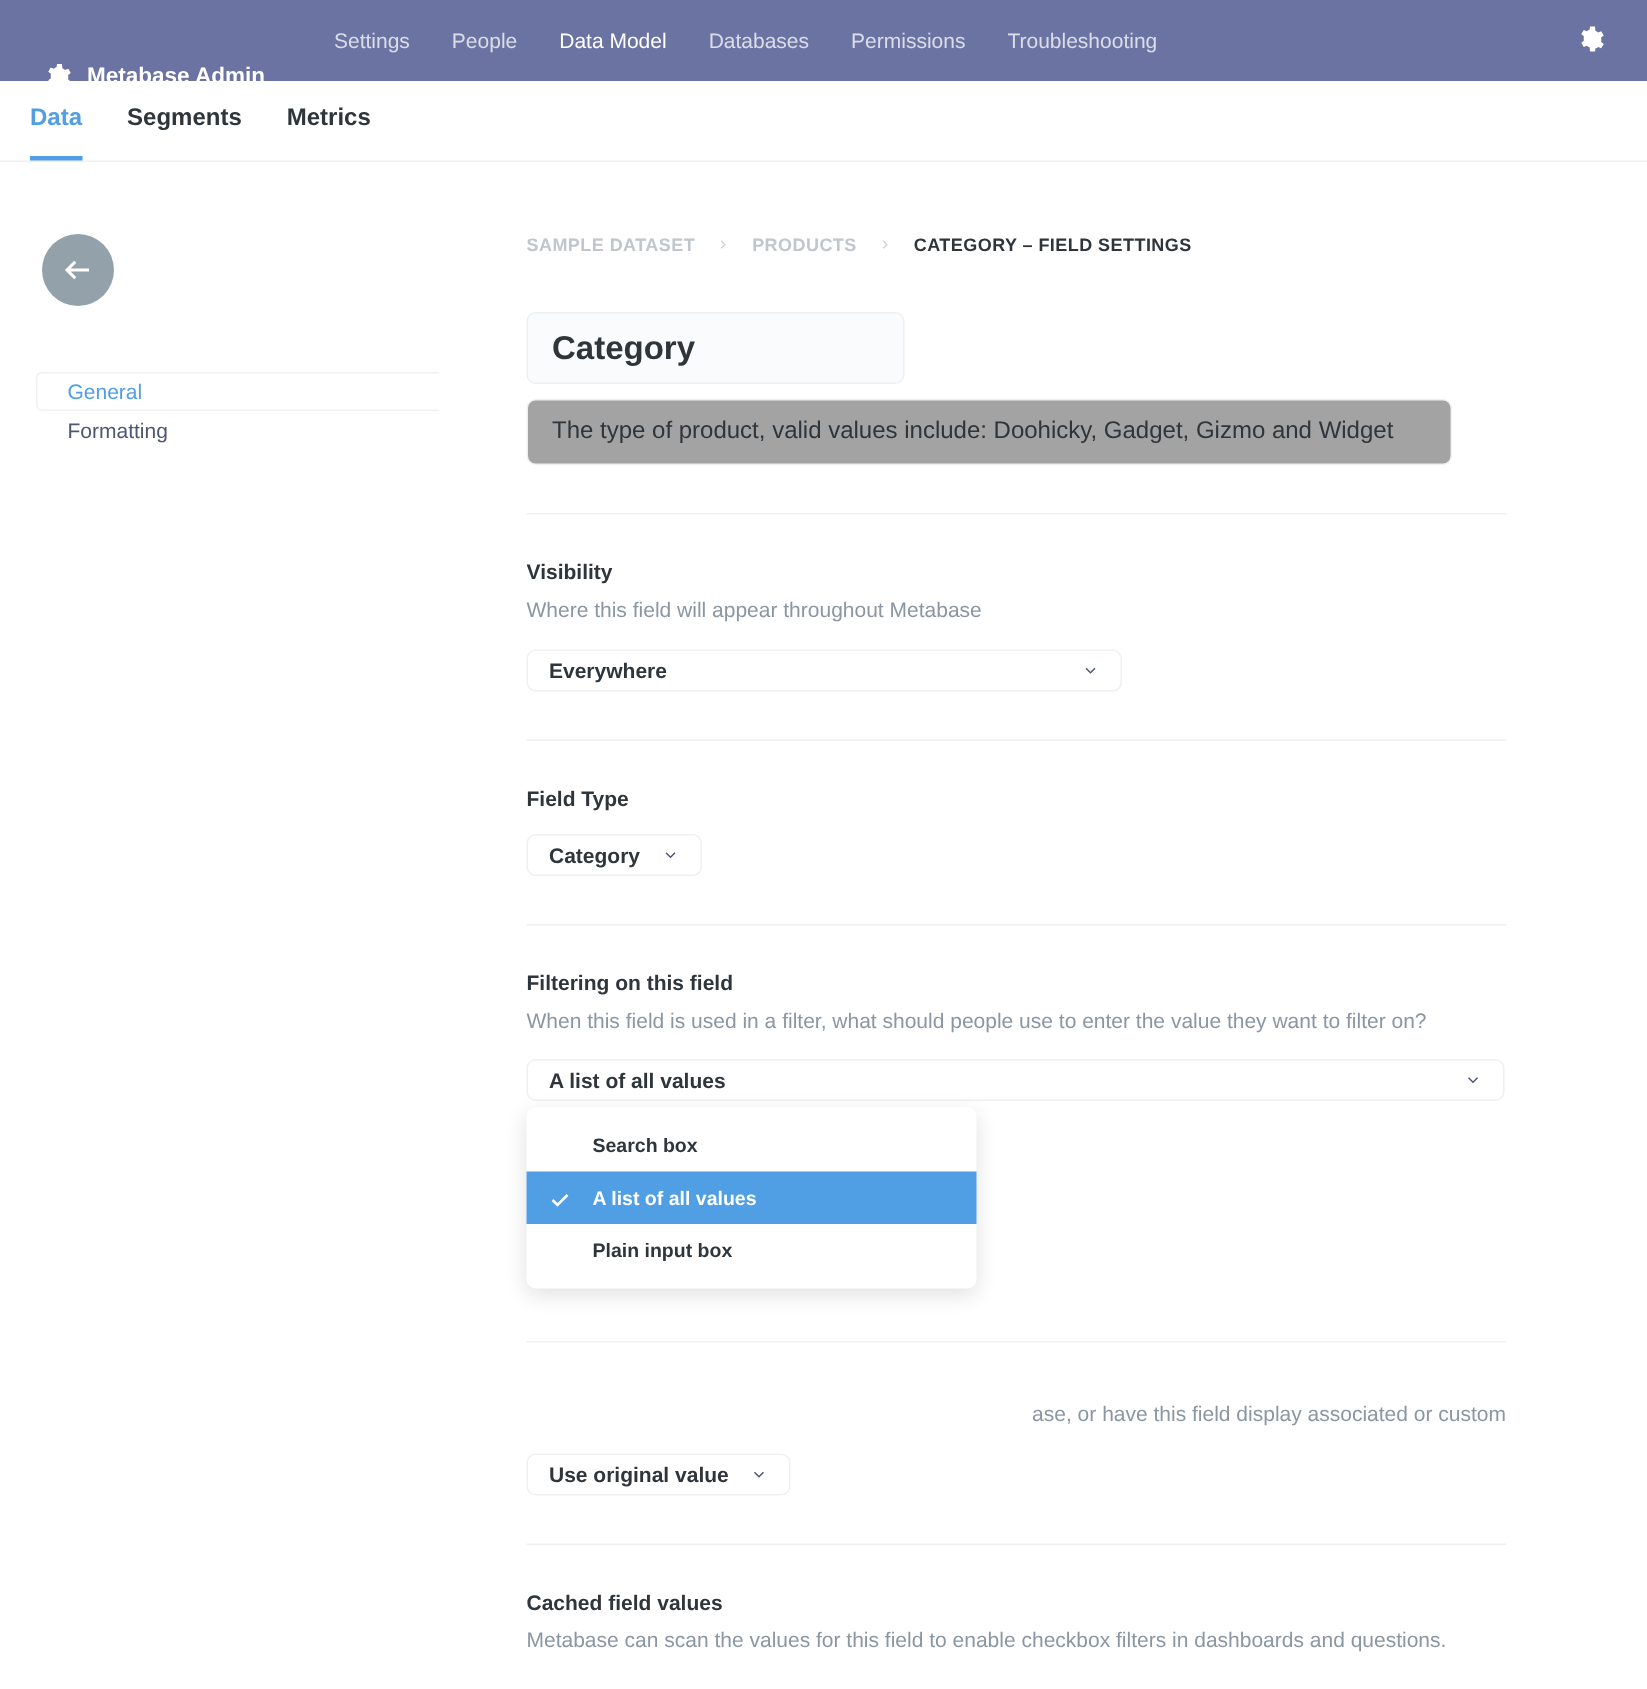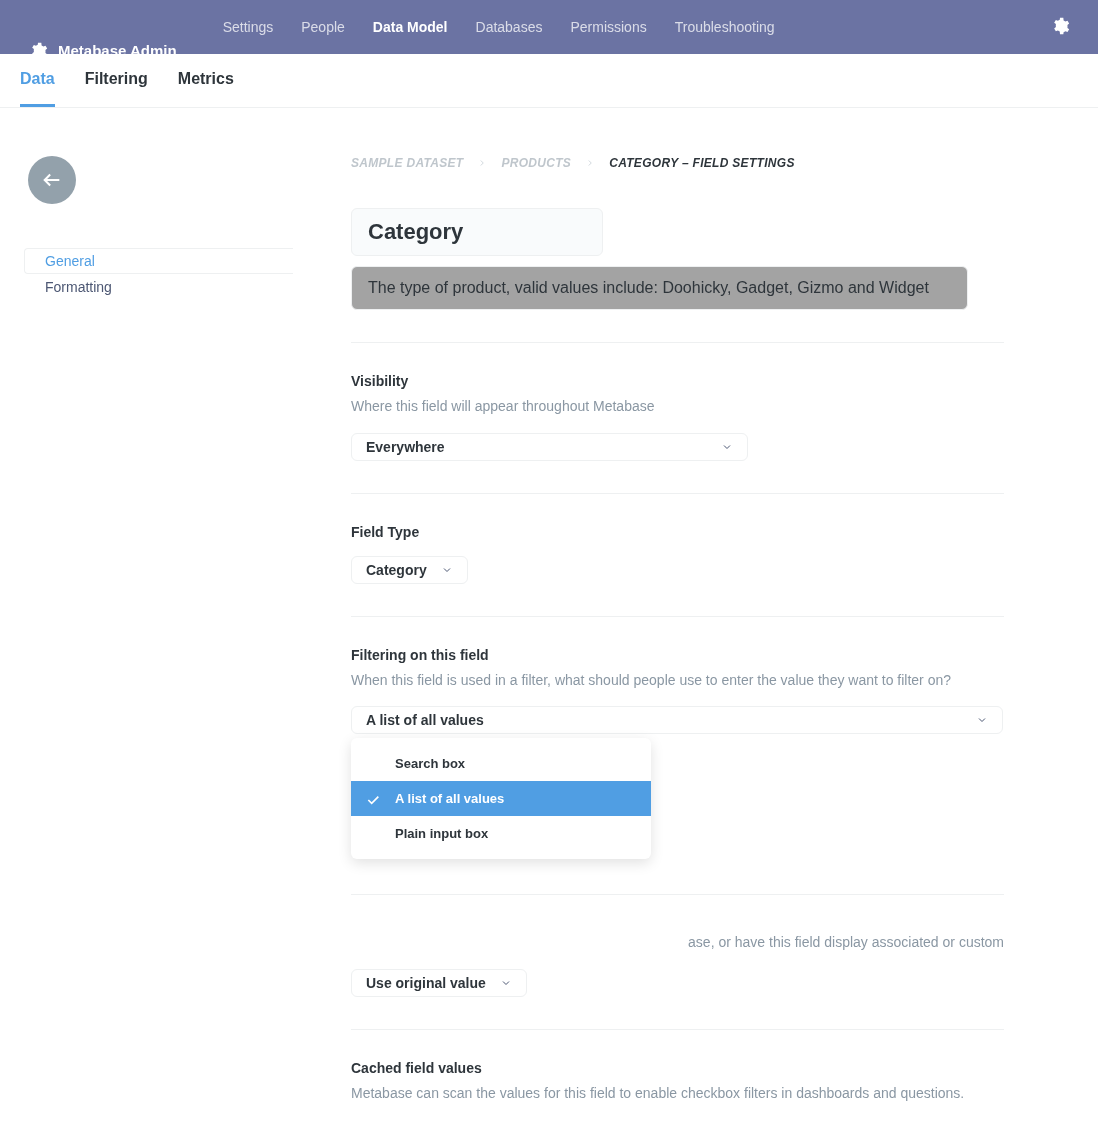--- a/index.html
+++ b/index.html
@@ -16,21 +16,21 @@
       height: 54px;
       display: flex;
       align-items: center;
       padding: 0 28px;
       color: #fff;
     }
     .topnav-left { display: flex; align-items: center; gap: 10px; margin-top: 47px; }
     .topnav-logo { font-weight: 700; font-size: 15px; }
     .topnav-links { display: flex; gap: 28px; margin-left: 46px; }
     .topnav-link { color: rgba(255,255,255,0.75); font-size: 14px; cursor: pointer; }
-    .topnav-link.active { color: #fff; font-weight: 700; }
+    .topnav-link.active { color: #fff; font-weight: 400; }
     .topnav-right { margin-left: auto; }
     .gear { width: 20px; height: 20px; fill: #fff; }
     
     .subnav {
       border-bottom: 1px solid #eef0f1;
       padding: 0 20px;
       display: flex;
       gap: 30px;
       height: 54px;
       align-items: center;
@@ -70,21 +70,21 @@
       border-radius: 4px 0 0 4px;
       color: #509ee3;
       background: #fff;
     }
     .main {
       flex: 1;
       padding: 48px 94px 60px 58px;
     }
     
     .crumbs { display: flex; align-items: center; gap: 14px; font-size: 12px; font-weight: 700; letter-spacing: 0.3px; }
-    .crumb { color: #bfc6cc; text-transform: uppercase; cursor: pointer; font-style: italic; }
+    .crumb { color: #bfc6cc; text-transform: uppercase; cursor: pointer; }
     .crumb.final { color: #2e353b; cursor: default; }
     .chev { width: 10px; height: 10px; stroke: #c9d0d6; fill: none; stroke-width: 2; }
     
     .name-input {
       margin-top: 38px;
       width: 252px;
       border: 1px solid #eef0f1;
       border-radius: 6px;
       background: #f9fbfc;
       padding: 10px 16px;
@@ -168,21 +168,21 @@
   </div>
   <div class="topnav-right">
     <svg class="gear" viewBox="0 0 24 24">
         <path d="M12 8a4 4 0 100 8 4 4 0 000-8zm9 4a7.9 7.9 0 00-.1-1.3l2.1-1.6-2-3.4-2.5 1a8 8 0 00-2.2-1.3L16 2h-4l-.3 2.4a8 8 0 00-2.2 1.3l-2.5-1-2 3.4 2.1 1.6A8 8 0 007 12c0 .4 0 .9.1 1.3L5 14.9l2 3.4 2.5-1a8 8 0 002.2 1.3L12 22h4l.3-2.4a8 8 0 002.2-1.3l2.5 1 2-3.4-2.1-1.6c.1-.4.1-.9.1-1.3z"></path>
       </svg>
   </div>
 </div>
 
 <div class="subnav">
   <div class="subtab active">Data</div>
-  <div class="subtab">Filtering</div>
+  <div class="subtab">Segments</div>
   <div class="subtab">Metrics</div>
 </div>
 
 <div class="container">
 
   <div class="sidebar">
     <div class="back-btn">
       <svg viewBox="0 0 24 24">
           <path d="M20 12H4M10 6l-6 6 6 6"></path>
         </svg>

